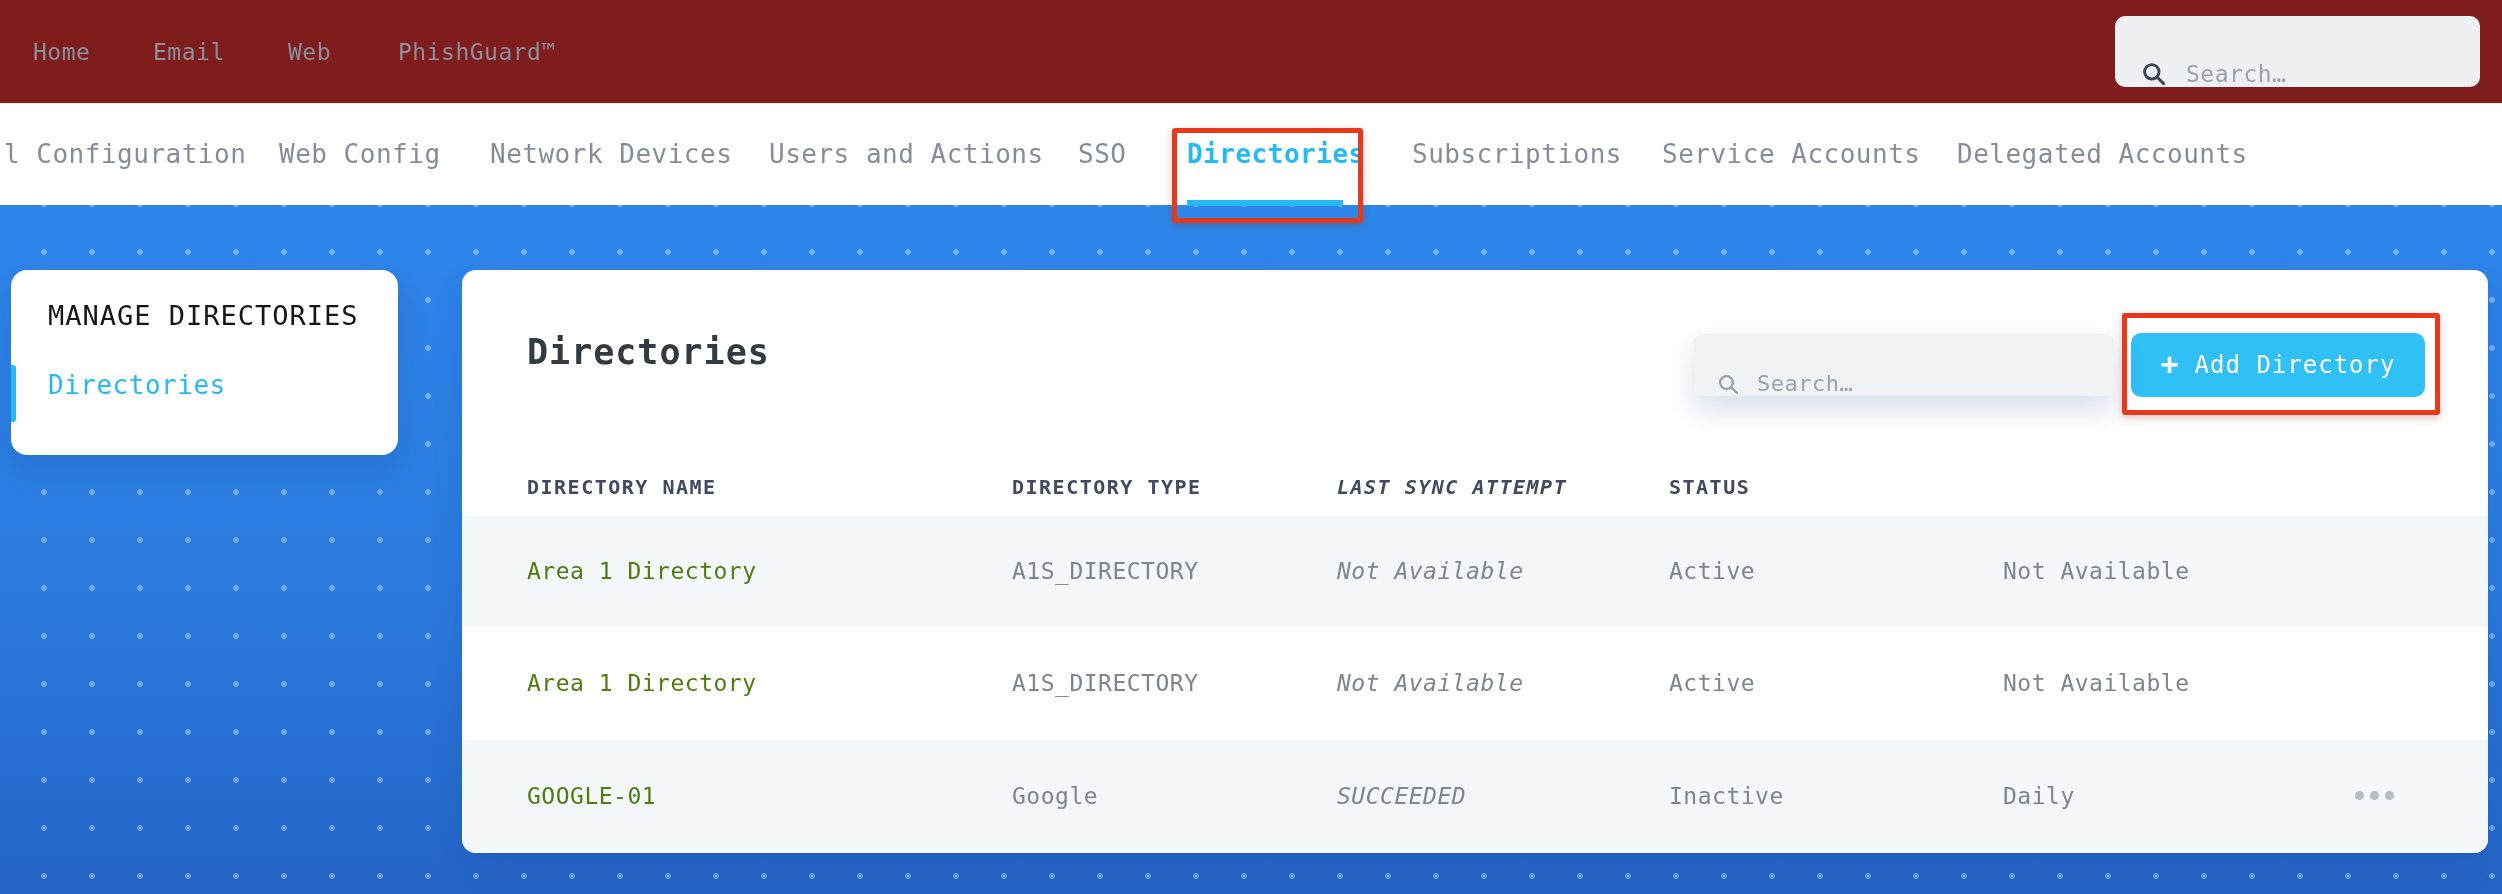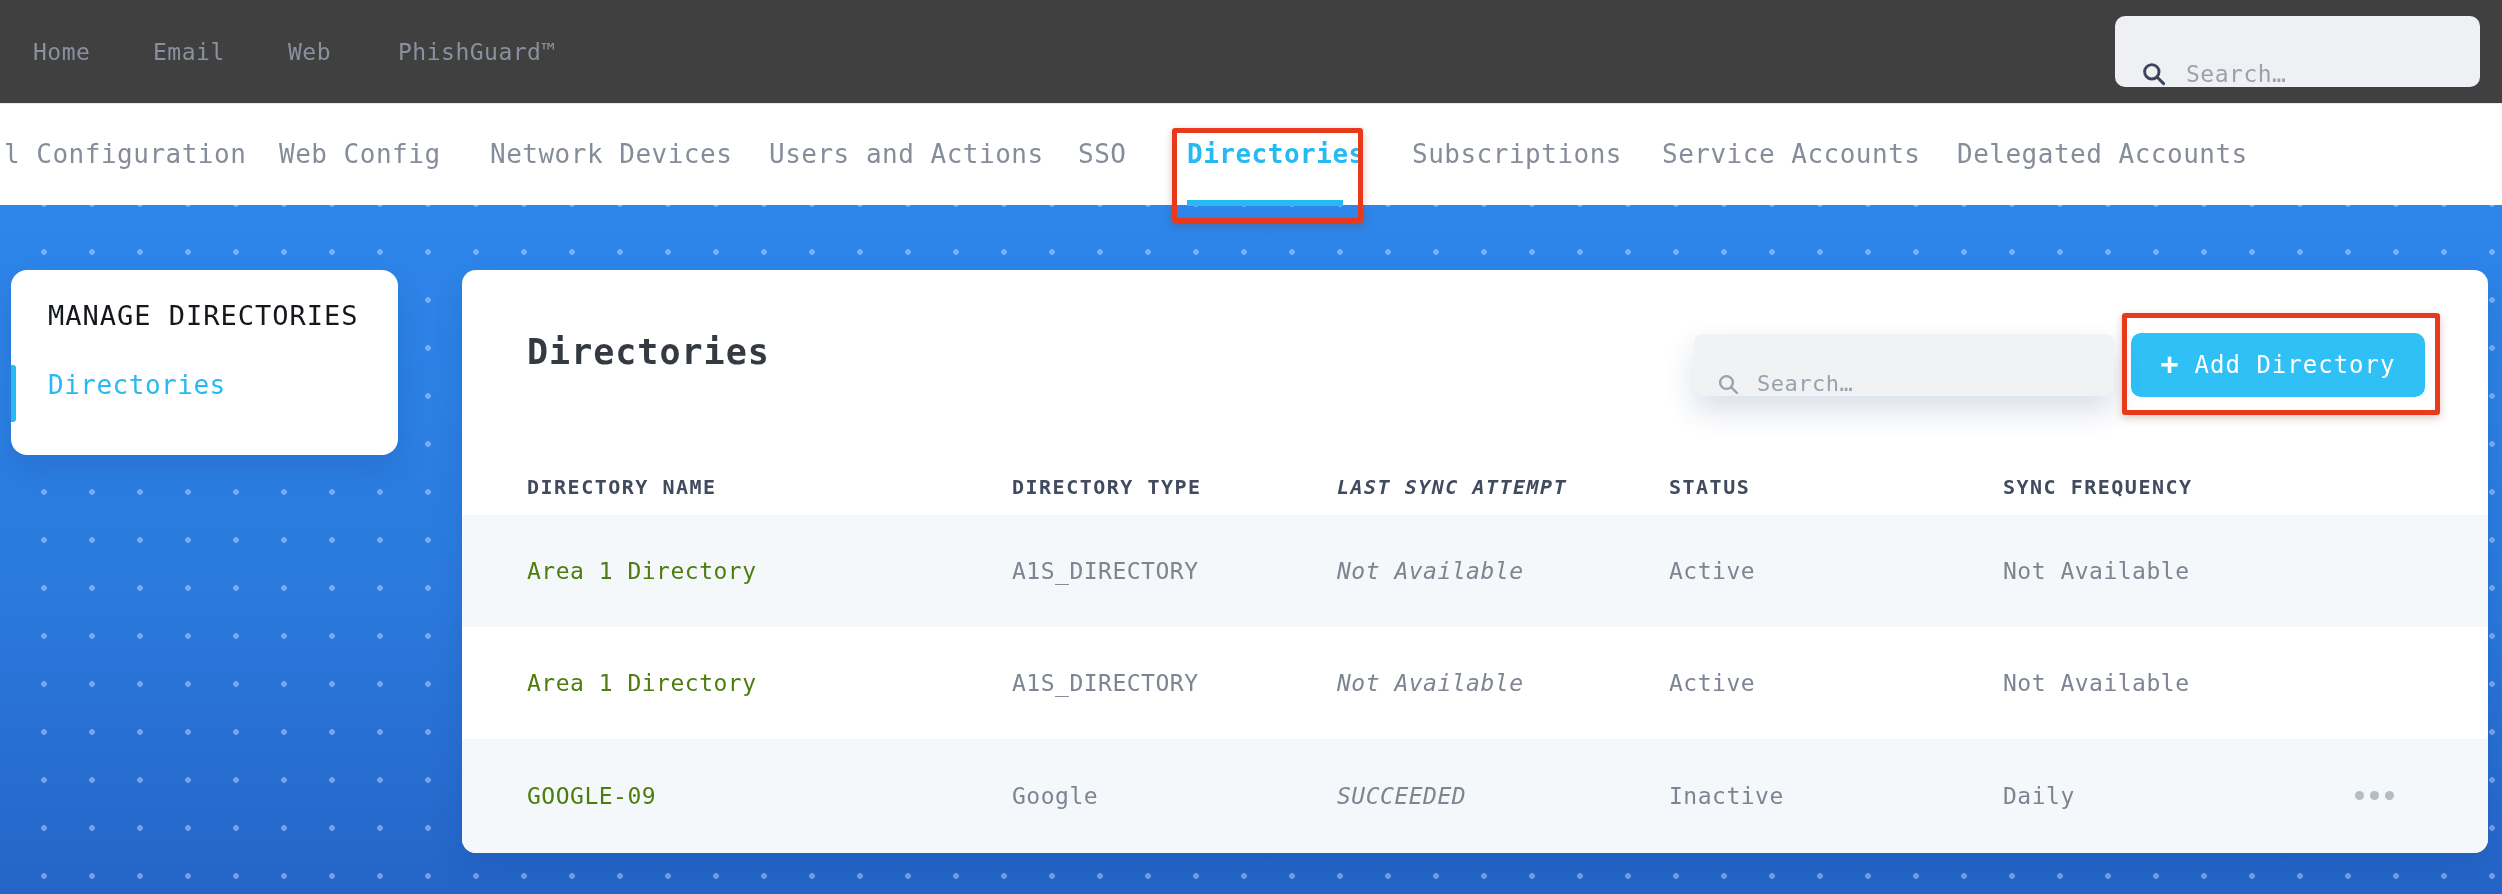--- a/index.html
+++ b/index.html
@@ -1,21 +1,21 @@
 <!DOCTYPE html>
 <html><head>
 <meta charset="utf-8">
 <style>
   * { margin:0; padding:0; box-sizing:border-box; }
   html,body { background:#fff; }
   body { font-family:"DejaVu Sans Mono","Liberation Mono",monospace; }
   #canvas { position:relative; width:2502px; height:894px; overflow:hidden; background:#fff; }
 
   
-  .topnav { position:absolute; left:0; top:0; width:2502px; height:104px; background:#404040;
+  .topnav { position:absolute; left:0; top:0; width:2502px; height:104px; background:#7f1d1d;
             border-bottom:1px solid #e8eaee; z-index:2; }
   .topnav-item { position:absolute; top:0; height:104px; line-height:104px; font-size:23px;
                  color:#8a909e; font-weight:500; letter-spacing:.5px; cursor:pointer; }
   .searchbox { position:absolute; display:flex; align-items:flex-end; background:#eef0f3; border-radius:10px; }
   .searchbox.top { left:2115px; top:16px; width:365px; height:71px; }
   .searchbox svg { flex:0 0 auto; }
   .searchbox.top svg { width:27px; height:27px; margin-left:25px; color:#3d455c; }
   .searchbox input { border:none; outline:none; background:transparent; font-family:inherit;
                      font-size:23px; color:#4a5160; width:100%; padding-left:19px; letter-spacing:.5px; }
   .searchbox input::placeholder { color:#9aa2ae; opacity:1; }
@@ -133,41 +133,40 @@
     <button class="add-btn">
       <span class="plus">+</span>
       <span>Add Directory</span>
     </button>
 
     <div class="thead">
       <div class="th col1">DIRECTORY NAME</div>
       <div class="th col2">DIRECTORY TYPE</div>
       <div class="th col3">LAST SYNC ATTEMPT</div>
       <div class="th col4">STATUS</div>
-      <div class="th col5">SYNC FREQUENCY</div>
     </div>
 
     <div class="trow alt" style="top:245px;height:112px">
       <div class="td link col1" style="line-height:112px">Area 1 Directory</div>
       <div class="td col2" style="line-height:112px">A1S_DIRECTORY</div>
       <div class="td col3" style="line-height:112px">Not Available</div>
       <div class="td col4" style="line-height:112px">Active</div>
       <div class="td col5" style="line-height:112px">Not Available</div>
     </div>
 
     <div class="trow" style="top:357px;height:112px">
       <div class="td link col1" style="line-height:112px">Area 1 Directory</div>
       <div class="td col2" style="line-height:112px">A1S_DIRECTORY</div>
       <div class="td col3" style="line-height:112px">Not Available</div>
       <div class="td col4" style="line-height:112px">Active</div>
       <div class="td col5" style="line-height:112px">Not Available</div>
     </div>
 
     <div class="trow alt" style="top:469px;height:114px">
-      <div class="td link col1" style="line-height:114px">GOOGLE-09</div>
+      <div class="td link col1" style="line-height:114px">GOOGLE-01</div>
       <div class="td col2" style="line-height:114px">Google</div>
       <div class="td col3" style="line-height:114px">SUCCEEDED</div>
       <div class="td col4" style="line-height:114px">Inactive</div>
       <div class="td col5" style="line-height:114px">Daily</div>
       <div class="row-actions" style="top:52px">
         <i></i>
           <i></i>
           <i></i>
       </div>
     </div>

